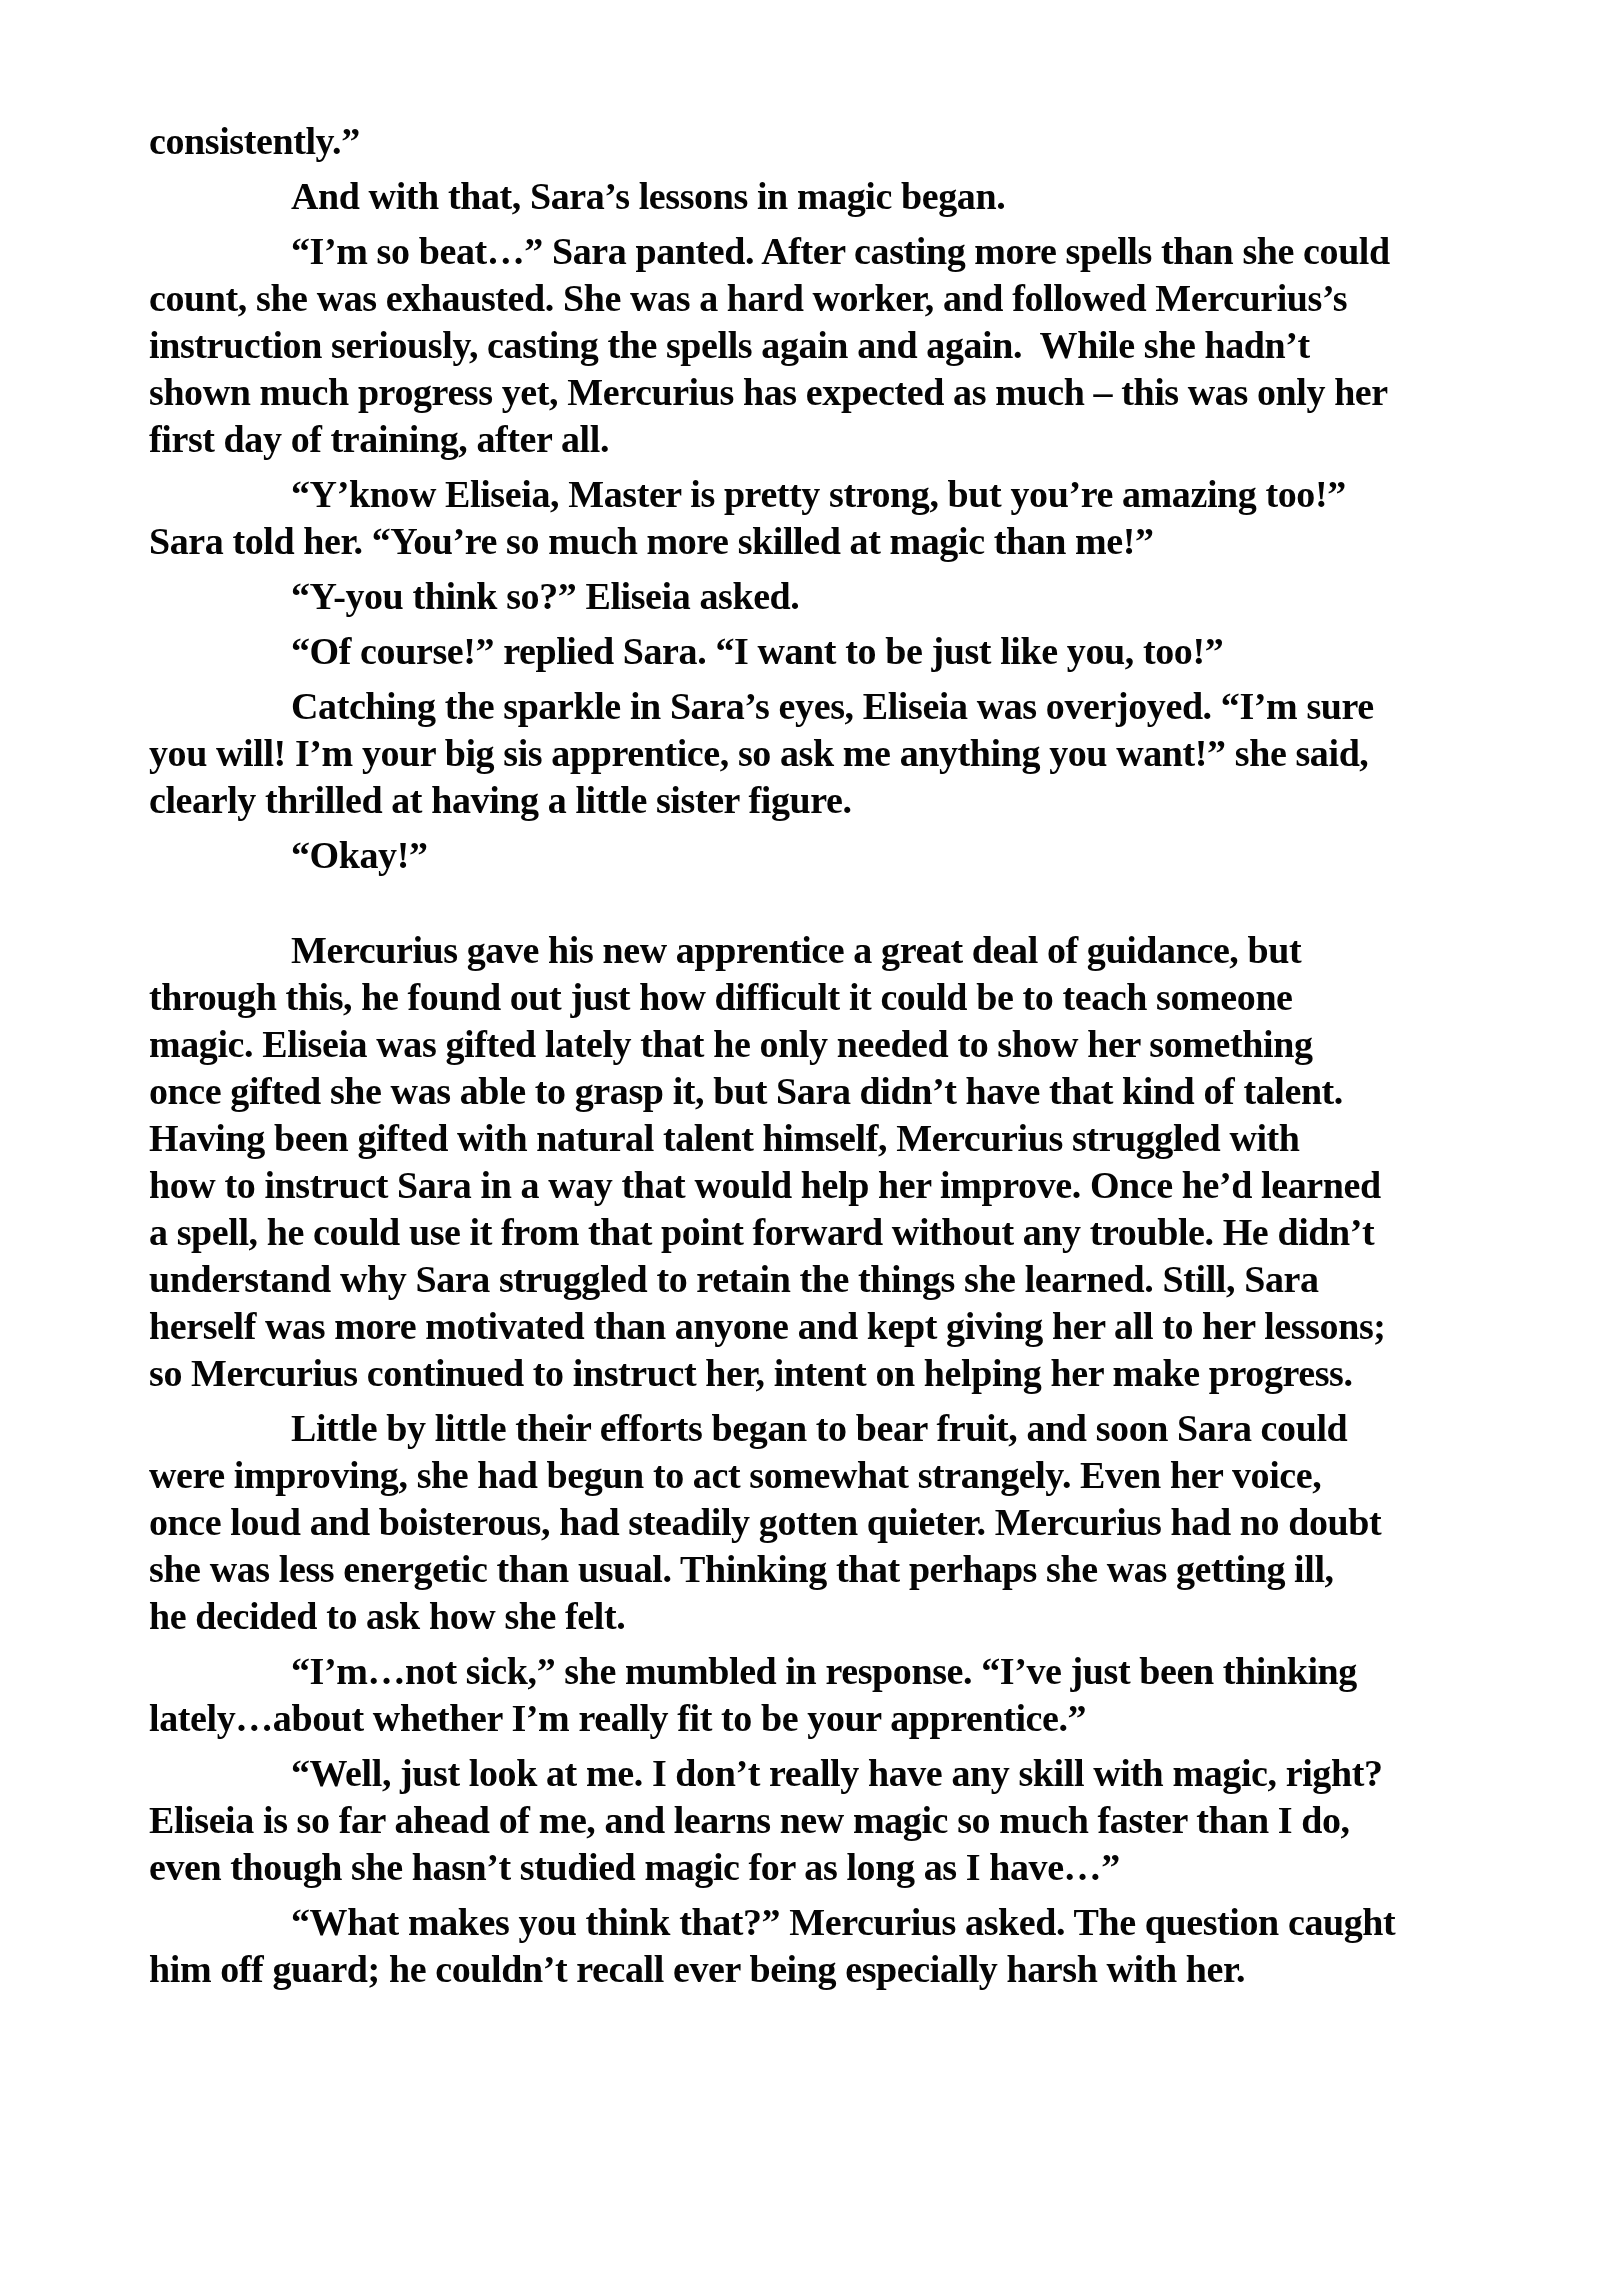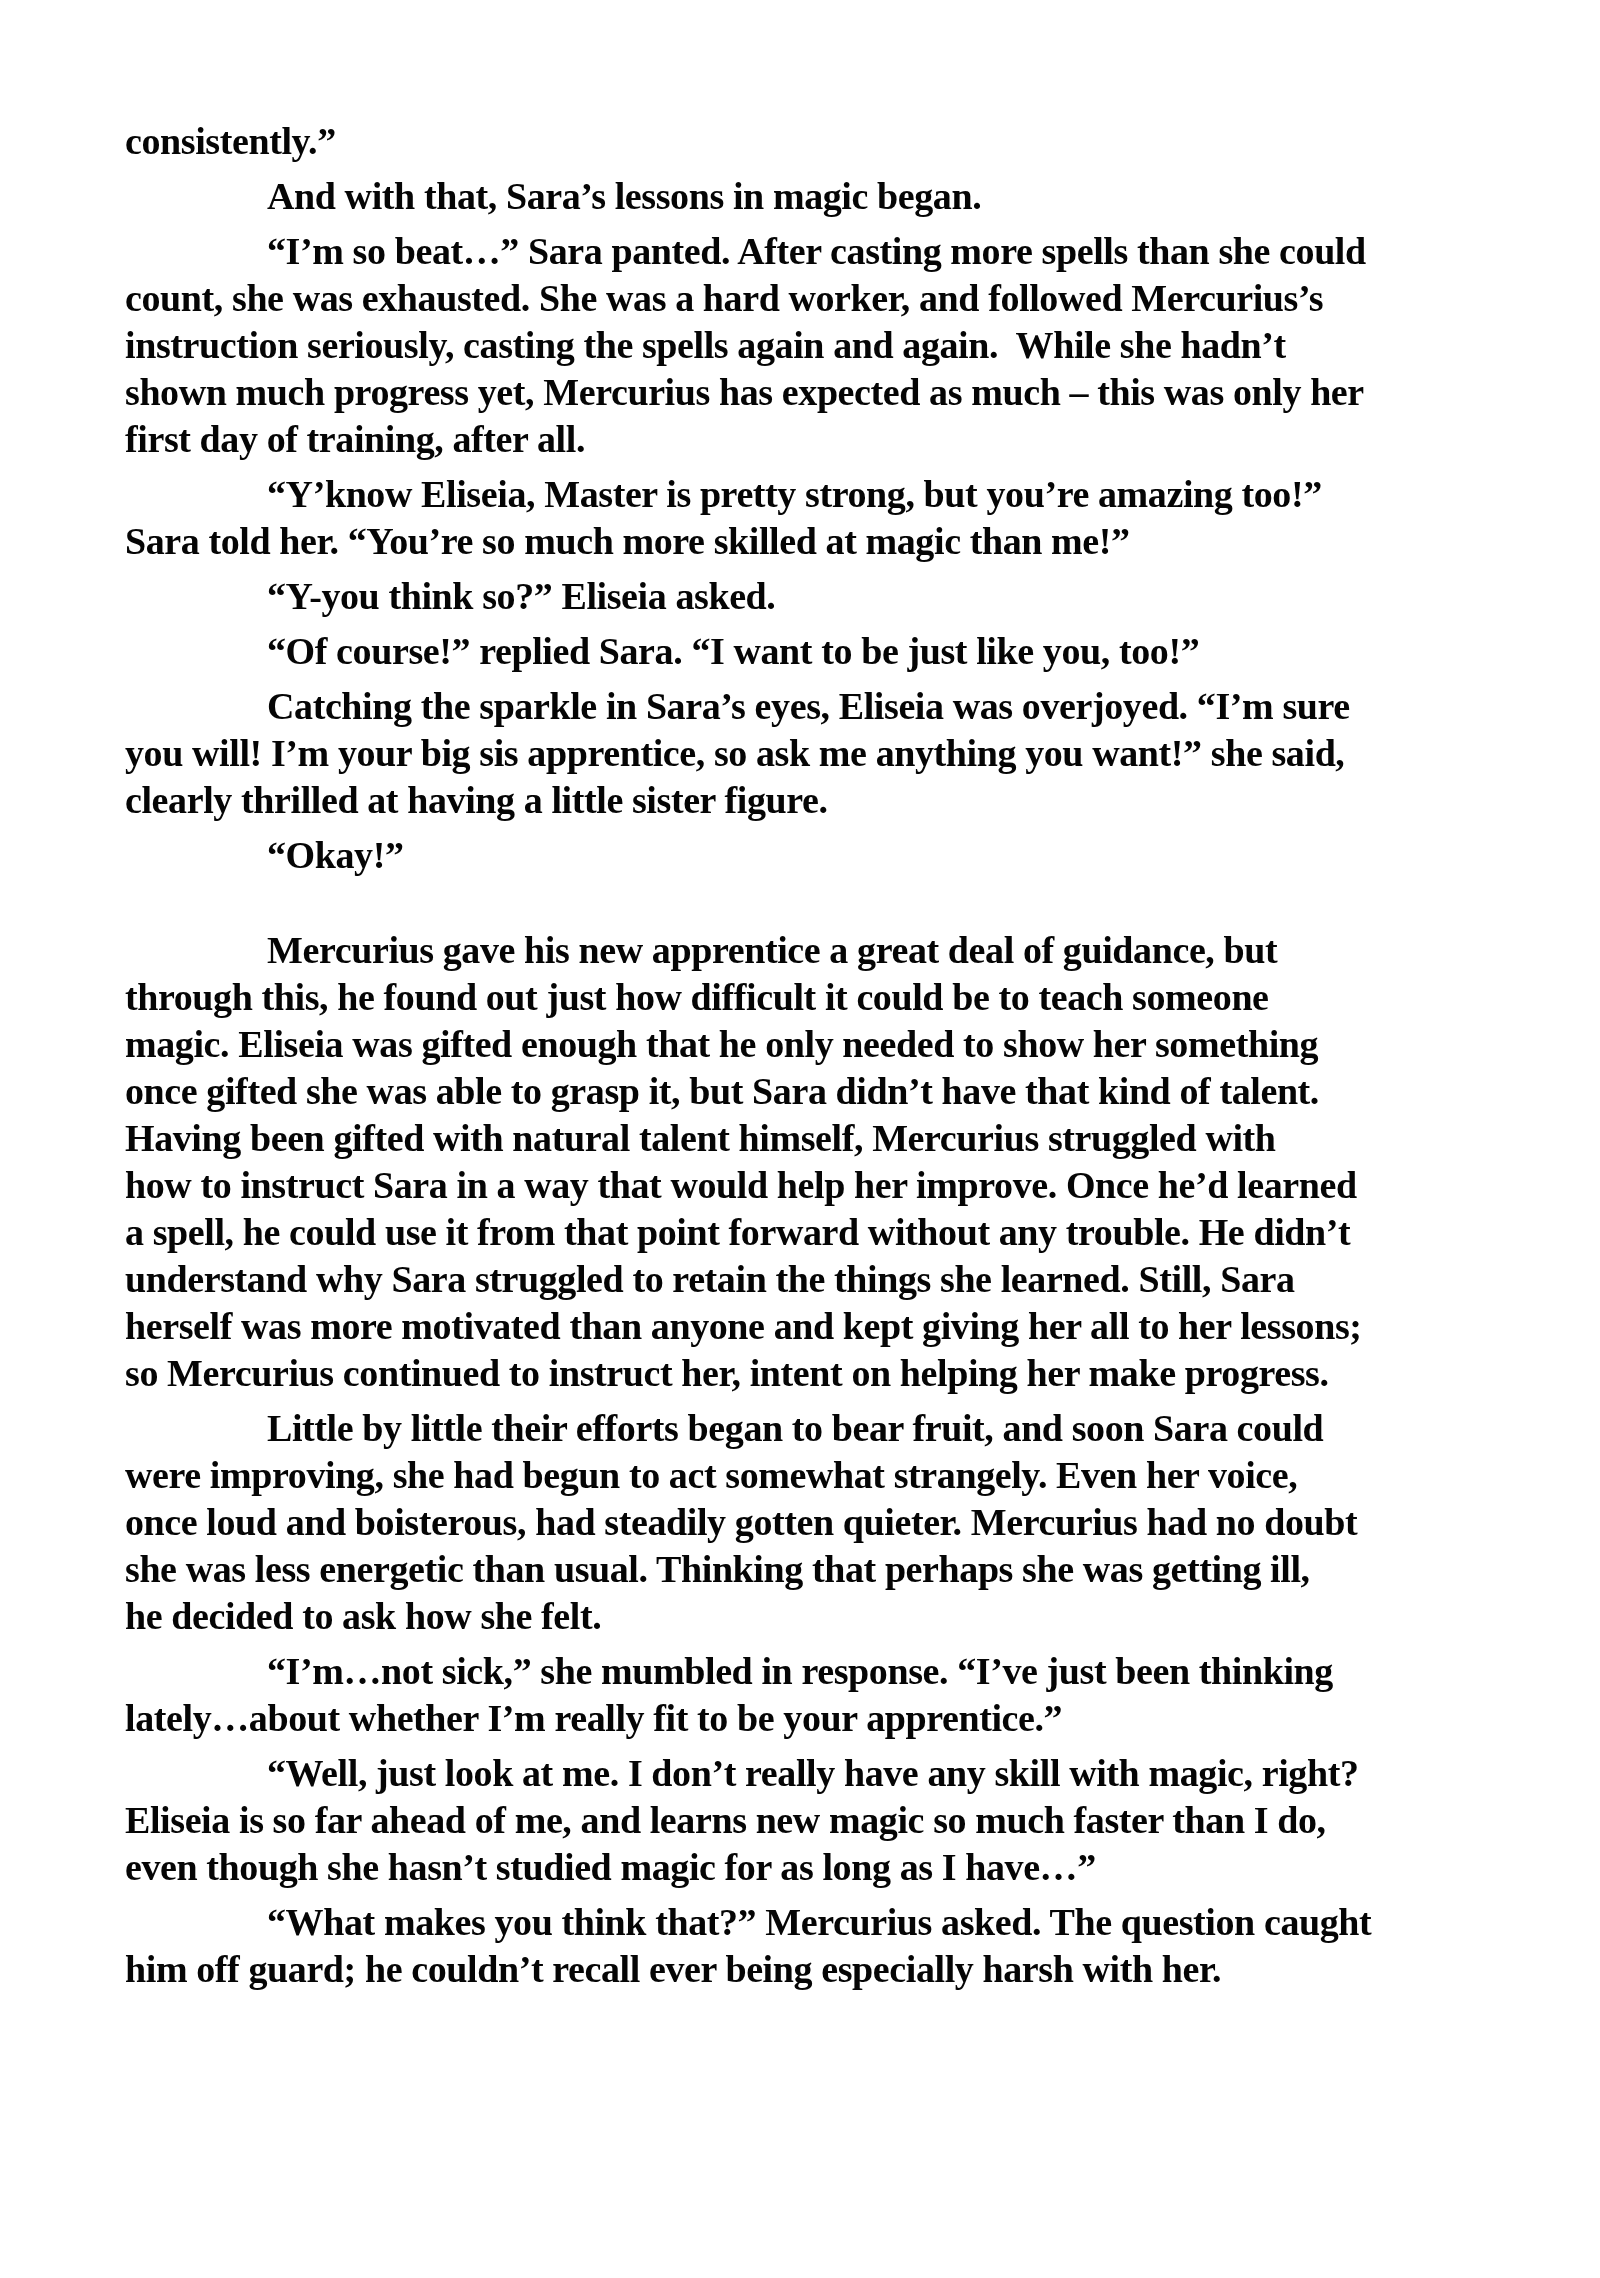--- a/index.html
+++ b/index.html
@@ -24,20 +24,21 @@
     font-size: 38px;
     letter-spacing: -0.4px;
   }
   .paragraph {
     margin: 0 0 8px 0;
   }
   .text-line {
     white-space: pre;
     line-height: 47px;
     height: 47px;
+    margin-left: 24px;
   }
   .text-line.indent {
     padding-left: 142px;
   }
   .section-spacer {
     height: 40px;
   }
 </style>
 </head>
 <body>
@@ -72,21 +73,21 @@
         <div class="text-line">you will! I’m your big sis apprentice, so ask me anything you want!” she said,</div>
         <div class="text-line">clearly thrilled at having a little sister figure.</div>
       </div>
       <div class="paragraph">
         <div class="text-line indent">“Okay!”</div>
       </div>
       <div class="section-spacer"></div>
       <div class="paragraph">
         <div class="text-line indent">Mercurius gave his new apprentice a great deal of guidance, but</div>
         <div class="text-line">through this, he found out just how difficult it could be to teach someone</div>
-        <div class="text-line">magic. Eliseia was gifted enough that he only needed to show her something</div>
+        <div class="text-line">magic. Eliseia was gifted lately that he only needed to show her something</div>
         <div class="text-line">once gifted she was able to grasp it, but Sara didn’t have that kind of talent.</div>
         <div class="text-line">Having been gifted with natural talent himself, Mercurius struggled with</div>
         <div class="text-line">how to instruct Sara in a way that would help her improve. Once he’d learned</div>
         <div class="text-line">a spell, he could use it from that point forward without any trouble. He didn’t</div>
         <div class="text-line">understand why Sara struggled to retain the things she learned. Still, Sara</div>
         <div class="text-line">herself was more motivated than anyone and kept giving her all to her lessons;</div>
         <div class="text-line">so Mercurius continued to instruct her, intent on helping her make progress.</div>
       </div>
       <div class="paragraph">
         <div class="text-line indent">Little by little their efforts began to bear fruit, and soon Sara could</div>

